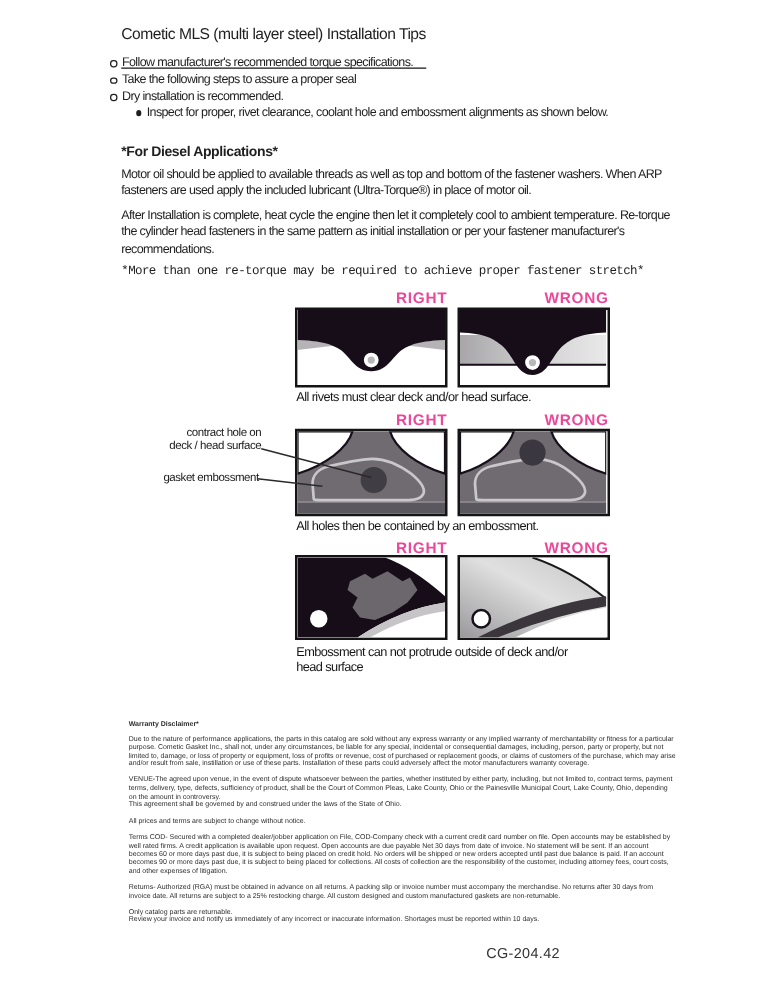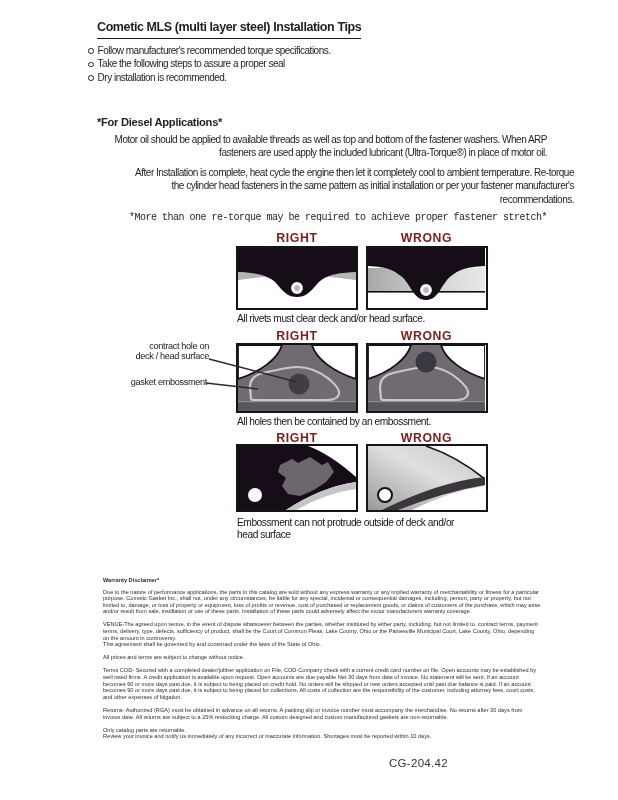--- a/index.html
+++ b/index.html
@@ -3,35 +3,35 @@
 <meta charset="utf-8">
 <style>
   html,body{margin:0;padding:0;}
   body{
     width:618px;height:800px;background:#ffffff;position:relative;overflow:hidden;
     font-family:"Liberation Sans", sans-serif;color:#1f1f1f;
     -webkit-font-smoothing:antialiased;
   }
   .abs{position:absolute;}
   .title{
-    left:97px;top:20px;font-size:12.5px;font-weight:bold;letter-spacing:-0.4px;
-    border-bottom:1.6px solid #161616;padding-bottom:4px;display:inline-block;
+    left:97px;top:20px;font-size:12.5px;font-weight:normal;letter-spacing:-0.4px;
+    border-bottom:1.6px solid #161616;padding-bottom:20px;display:inline-block;
   }
-  .body-text{font-size:10px;letter-spacing:-0.5px;line-height:13.4px;text-align:right;}
+  .body-text{font-size:10px;letter-spacing:-0.5px;line-height:13.4px;}
   .bullets{left:88px;top:44px;width:470px;}
   .b-row{display:flex;}
   .b-row.sub{margin-left:21px;}
   .glyph-open{flex:none;width:3.6px;height:3.6px;border:1px solid #1f1f1f;border-radius:50%;margin:4.2px 4px 0 0;}
   .glyph-fill{flex:none;width:4.4px;height:4.4px;background:#1f1f1f;border-radius:50%;margin:4.2px 4px 0 0;}
   .diesel-h{left:97px;top:116px;font-size:11.2px;font-weight:bold;letter-spacing:-0.3px;}
   .para{left:97px;width:450px;}
   .p1{top:133px;}
-  .p2{top:166px;margin-left:27px;}
+  .p2{top:166px;}
   .p3{top:211px;font-family:Liberation Mono, monospace;}
-  .dlabel{font-size:12.3px;font-weight:bold;letter-spacing:0.6px;text-align:center;width:122px;color:#7f1d1d;}
+  .dlabel{font-size:12.3px;font-weight:bold;letter-spacing:0.6px;text-align:right;width:122px;color:#ec4899;}
   .dbox{
     width:118px;border:2px solid #141414;background:#fff;line-height:0;
   }
   .dbox svg{display:block;}
   .caption{font-size:10.2px;letter-spacing:-0.45px;line-height:11.6px;color:#161616;}
   .ann{font-size:9.2px;letter-spacing:-0.35px;text-align:right;color:#1a1a1a;}
   .leader{z-index:5;}
   .legal{
     left:103px;top:577px;width:438px;font-size:5.6px;line-height:6.6px;color:#2e2e2e;letter-spacing:0;
   }
@@ -52,20 +52,24 @@
       <span class="glyph-open"></span>
       <span>Follow manufacturer's recommended torque specifications.</span>
     </div>
     <div class="b-row">
       <span class="glyph-open"></span>
       <span>Take the following steps to assure a proper seal</span>
     </div>
     <div class="b-row">
       <span class="glyph-open"></span>
       <span>Dry installation is recommended.</span>
+    </div>
+    <div class="b-row sub">
+      <span class="glyph-fill"></span>
+      <span>Inspect for proper, rivet clearance, coolant hole and embossment alignments as shown below.</span>
     </div>
   </div>
 
   <div class="abs diesel-h">*For Diesel Applications*</div>
   <div class="abs para body-text p1">Motor oil should be applied to available threads as well as top and bottom of the fastener washers. When ARP fasteners are used apply the included lubricant (Ultra-Torque®) in place of motor oil.</div>
   <div class="abs para body-text p2">After Installation is complete, heat cycle the engine then let it completely cool to ambient temperature. Re-torque the cylinder head fasteners in the same pattern as initial installation or per your fastener manufacturer's recommendations.</div>
   <div class="abs para body-text p3">*More than one re-torque may be required to achieve proper fastener stretch*</div>
 
   <div class="abs dlabel" style="left:236px;top:231px;">RIGHT</div>
   <div class="abs dlabel" style="left:366px;top:231px;width:121px;">WRONG</div>

